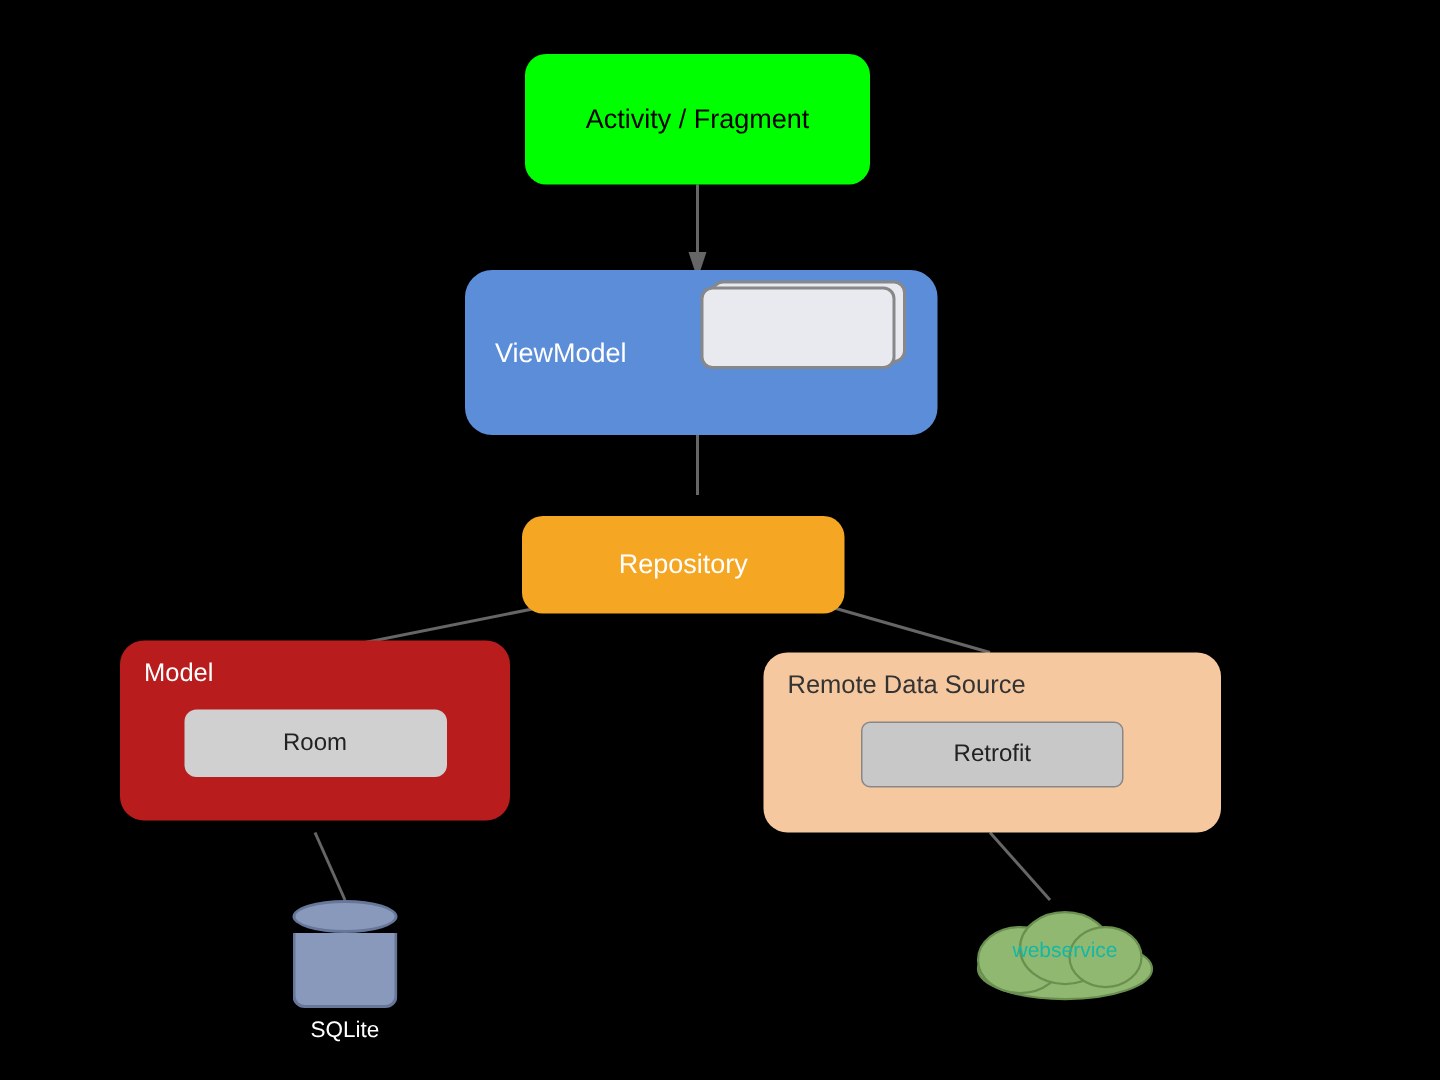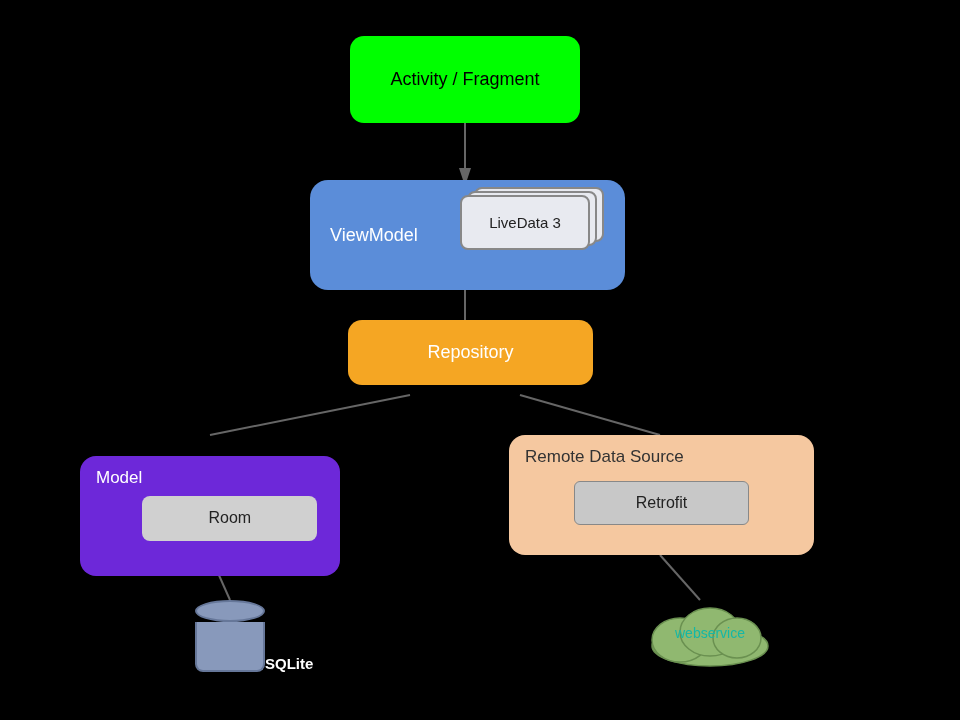--- a/index.html
+++ b/index.html
@@ -92,47 +92,47 @@
     }
     .livedata-card.front {
       top: 0px;
       left: 0px;
     }
 
     
     .repository-box {
       position: absolute;
       left: 348px;
-      top: 320px;
-      width: 245px;
+      top: 344px;
+      width: 215px;
       height: 65px;
       background: #f5a623;
       border-radius: 14px;
       display: flex;
       align-items: center;
       justify-content: center;
     }
 
     .repository-box span {
       color: #fff;
       font-size: 18px;
       font-weight: 400;
     }
 
     
     .model-box {
       position: absolute;
       left: 80px;
-      top: 456px;
+      top: 427px;
       width: 260px;
       height: 120px;
-      background: #6d28d9;
+      background: #b91c1c;
       border-radius: 16px;
       display: flex;
-      flex-direction: row;
+      flex-direction: column;
       align-items: flex-start;
       padding: 12px 16px;
     }
 
     .model-label {
       color: #fff;
       font-size: 17px;
       font-weight: 400;
       margin-bottom: 10px;
     }
@@ -187,23 +187,22 @@
       align-self: center;
       margin-top: 4px;
     }
 
     
     .sqlite-container {
       position: absolute;
       left: 195px;
       top: 600px;
       display: flex;
-      flex-direction: row;
-      align-items: flex-end;
-      font-weight: bold;
+      flex-direction: column;
+      align-items: center;
     }
 
     .cylinder {
       position: relative;
       width: 70px;
     }
 
     .cylinder-top {
       width: 70px;
       height: 22px;
@@ -296,23 +295,20 @@
 
   <div class="activity-fragment">
     <span>Activity / Fragment</span>
   </div>
 
   <div class="viewmodel-box">
     <span class="viewmodel-label">ViewModel</span>
     <div class="livedata-stack">
       <div class="livedata-card back2"></div>
       <div class="livedata-card back1"></div>
-      <div class="livedata-card front">
-        <span>LiveData 3</span>
-      </div>
     </div>
   </div>
 
   <div class="repository-box">
     <span>Repository</span>
   </div>
 
   <div class="model-box">
     <span class="model-label">Model</span>
     <div class="room-card">

